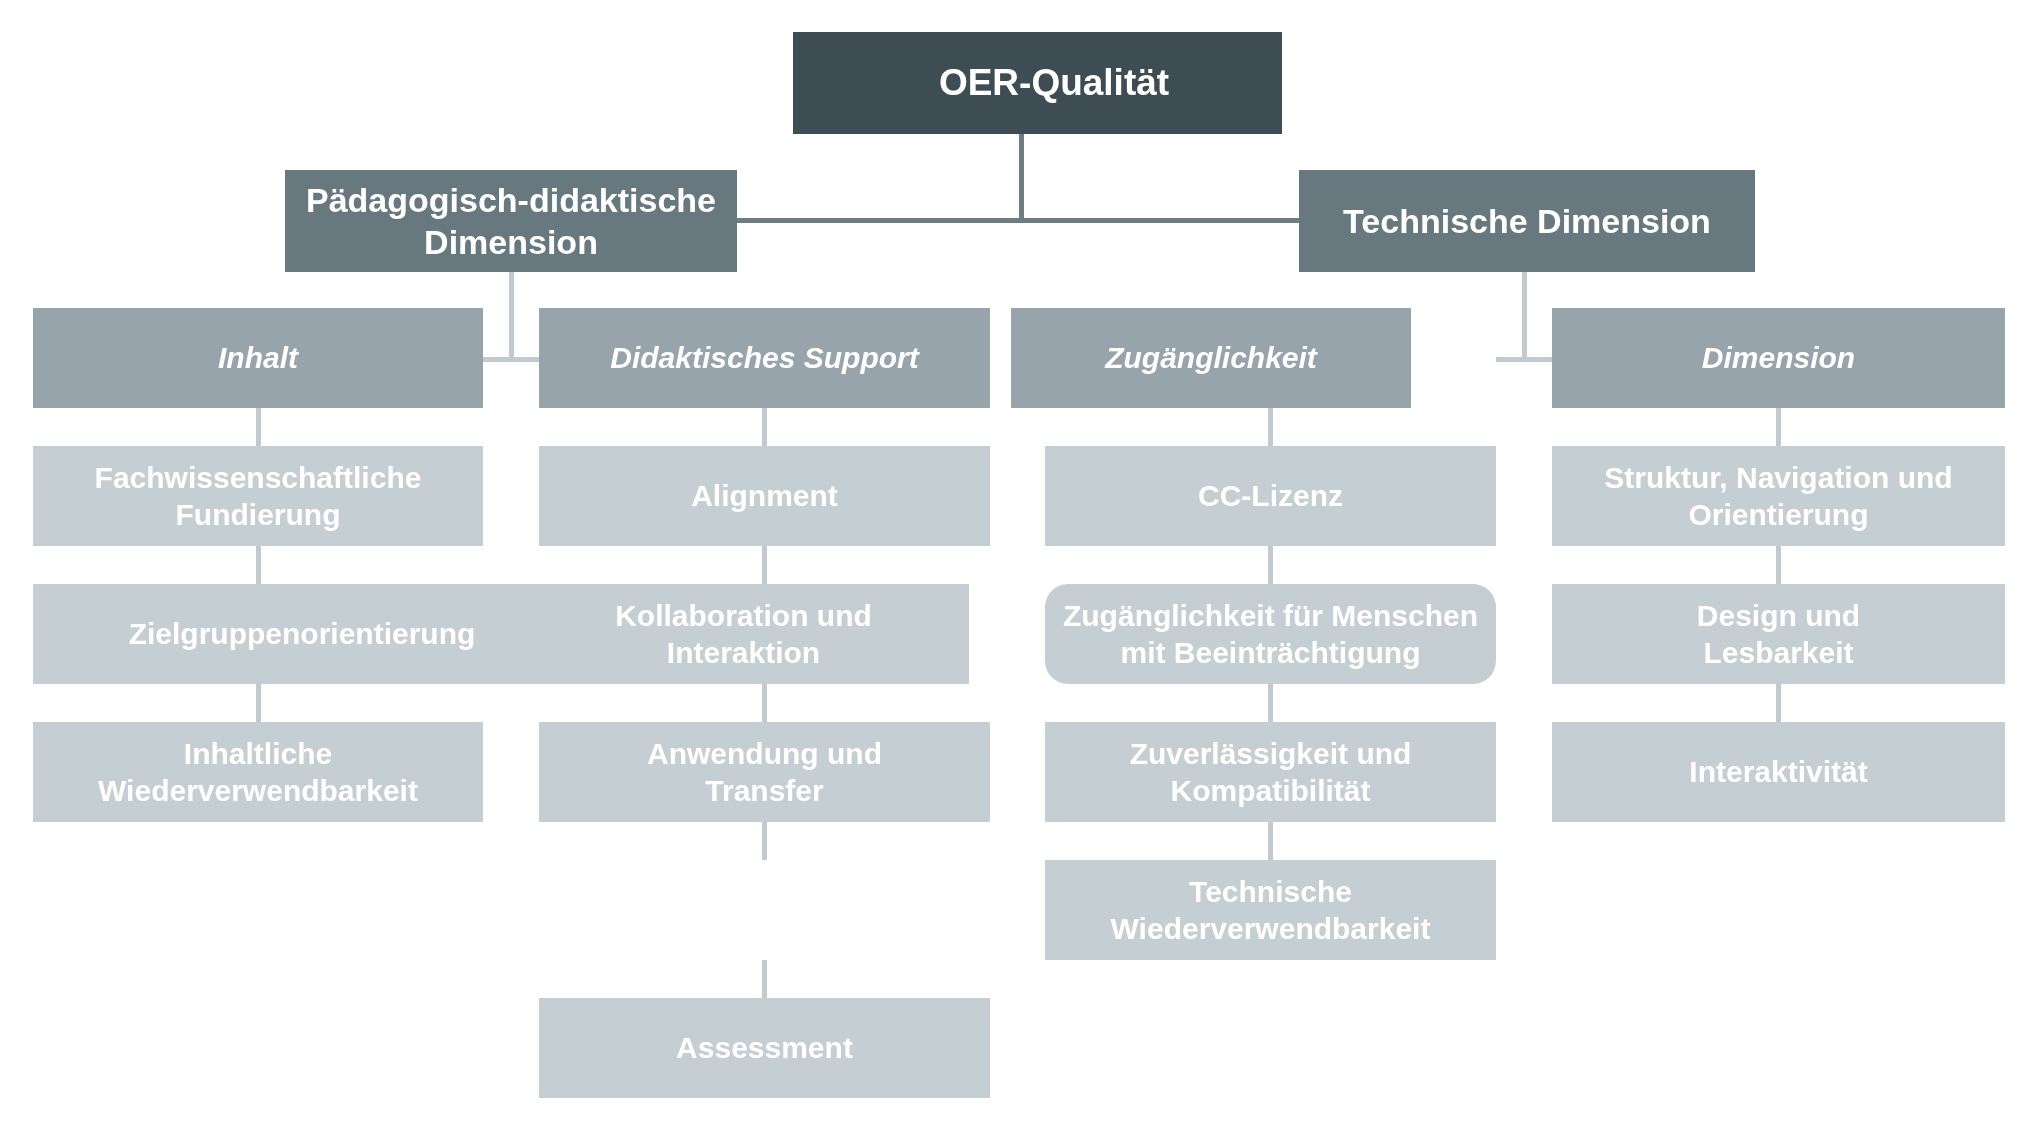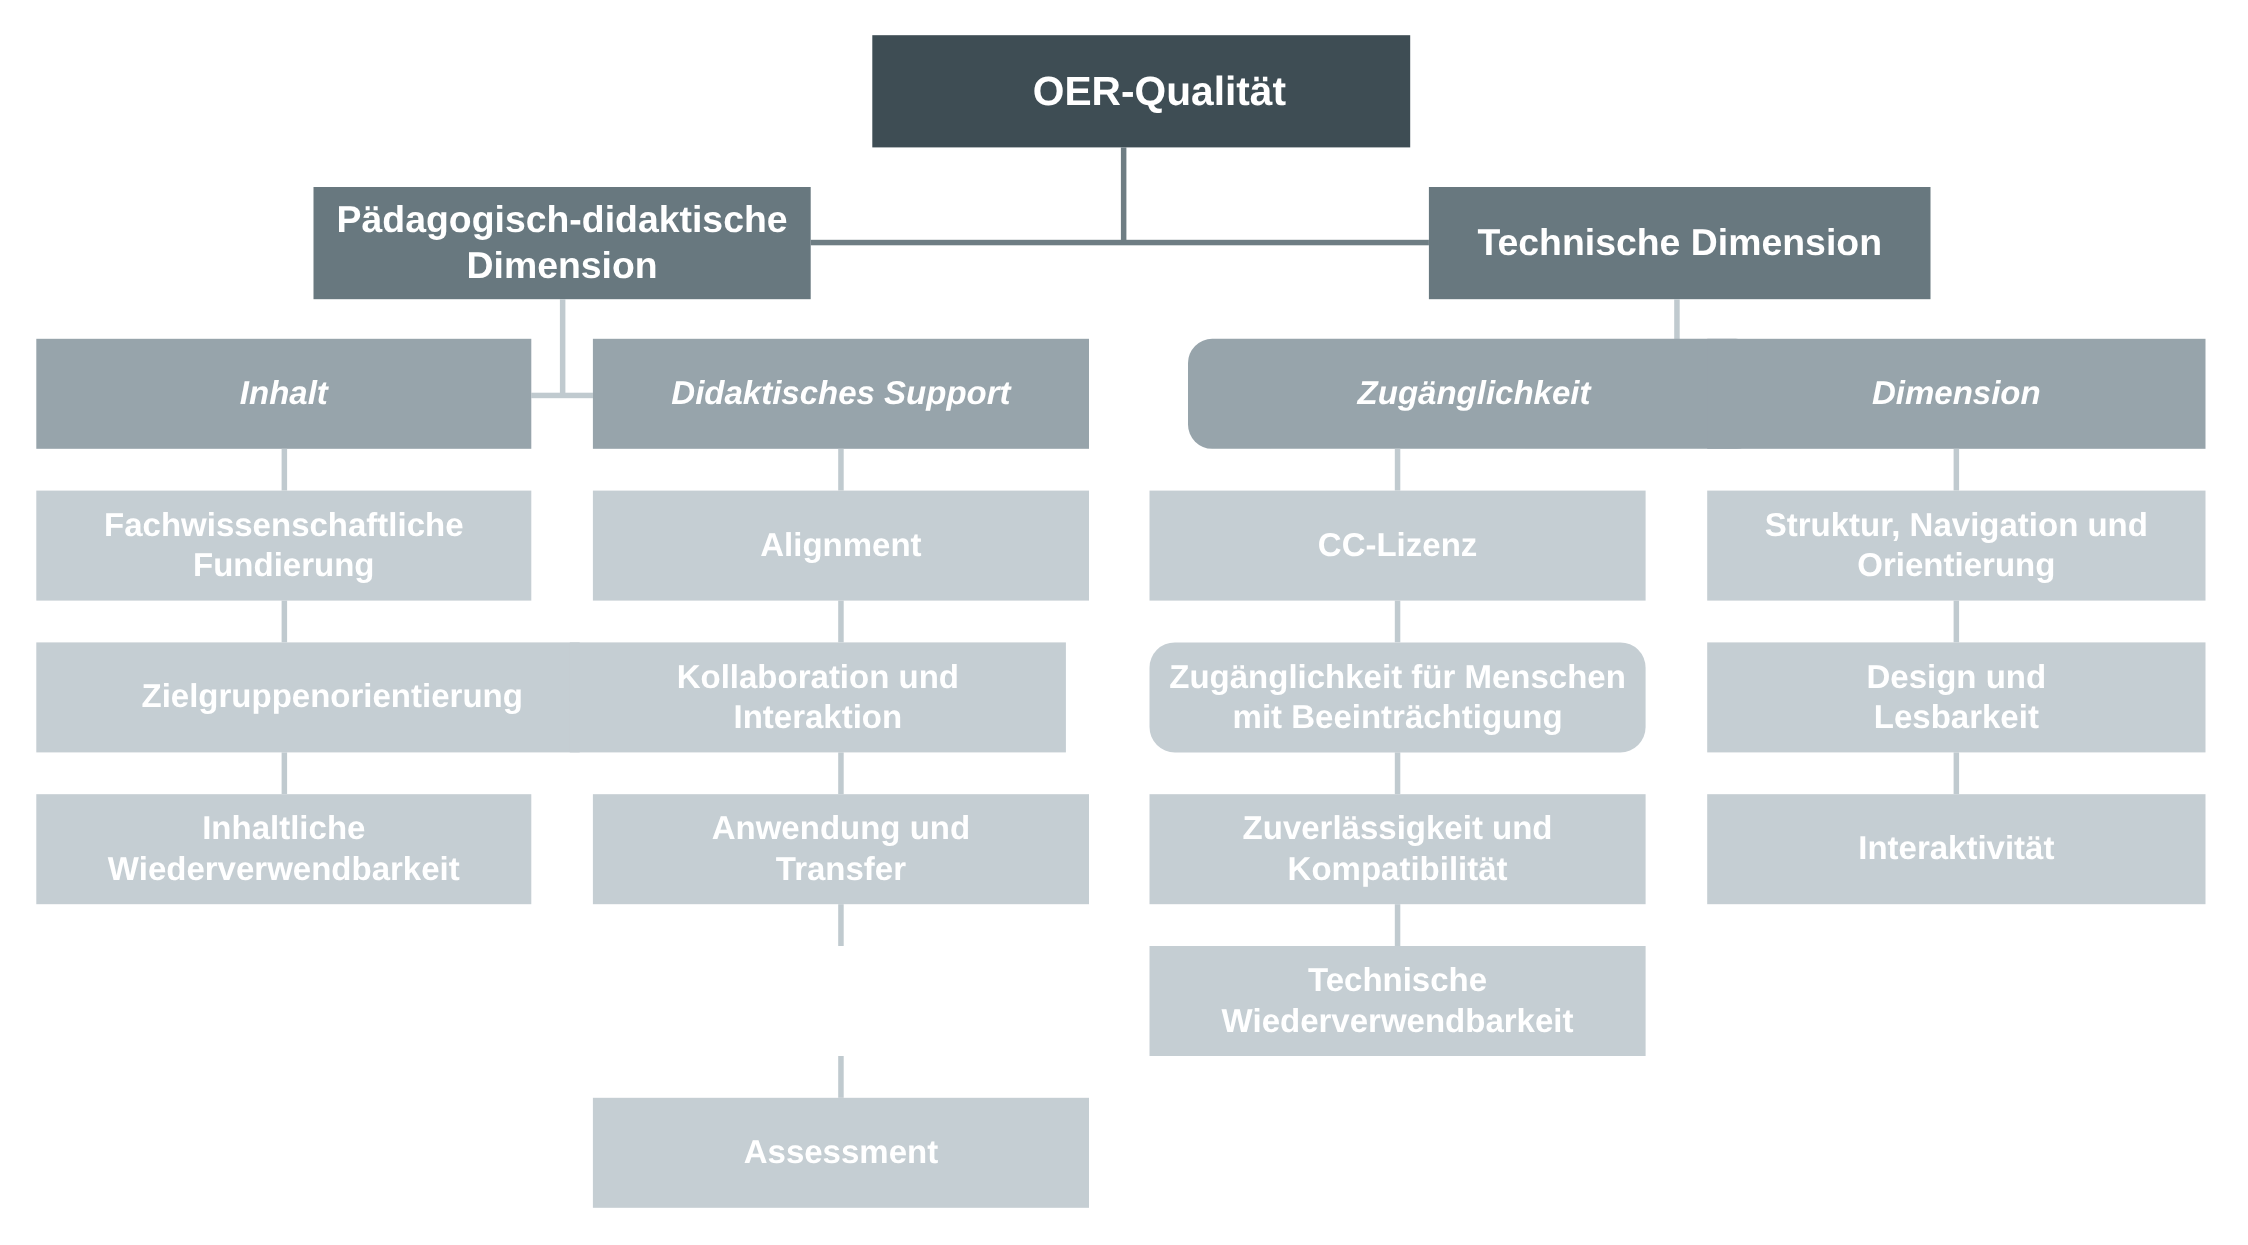--- a/index.html
+++ b/index.html
@@ -61,21 +61,21 @@
   <div class="conn light" style="left:762px; top:546px; width:5px; height:38px;"></div>
   <div class="box lv4" style="left:518px; top:584px; width:451px;">Kollaboration und
 Interaktion</div>
   <div class="conn light" style="left:762px; top:684px; width:5px; height:38px;"></div>
   <div class="box lv4" style="left:539px; top:722px; width:451px;">Anwendung und
 Transfer</div>
   <div class="conn light" style="left:762px; top:822px; width:5px; height:38px;"></div>
   <div class="conn light" style="left:762px; top:960px; width:5px; height:38px;"></div>
   <div class="box lv4" style="left:539px; top:998px; width:451px;">Assessment</div>
 
-  <div class="box lv3" style="left:1080px; top:308px; width:520px;border-radius:22px;">Zugänglichkeit</div>
+  <div class="box lv3" style="left:1011px; top:308px; width:400px;">Zugänglichkeit</div>
   <div class="conn light" style="left:1268px; top:408px; width:5px; height:38px;"></div>
   <div class="box lv4" style="left:1045px; top:446px; width:451px;">CC-Lizenz</div>
   <div class="conn light" style="left:1268px; top:546px; width:5px; height:38px;"></div>
   <div class="box lv4" style="left:1045px; top:584px; width:451px;border-radius:23px;">Zugänglichkeit für Menschen
 mit Beeinträchtigung</div>
   <div class="conn light" style="left:1268px; top:684px; width:5px; height:38px;"></div>
   <div class="box lv4" style="left:1045px; top:722px; width:451px;">Zuverlässigkeit und
 Kompatibilität</div>
   <div class="conn light" style="left:1268px; top:822px; width:5px; height:38px;"></div>
   <div class="box lv4" style="left:1045px; top:860px; width:451px;">Technische

